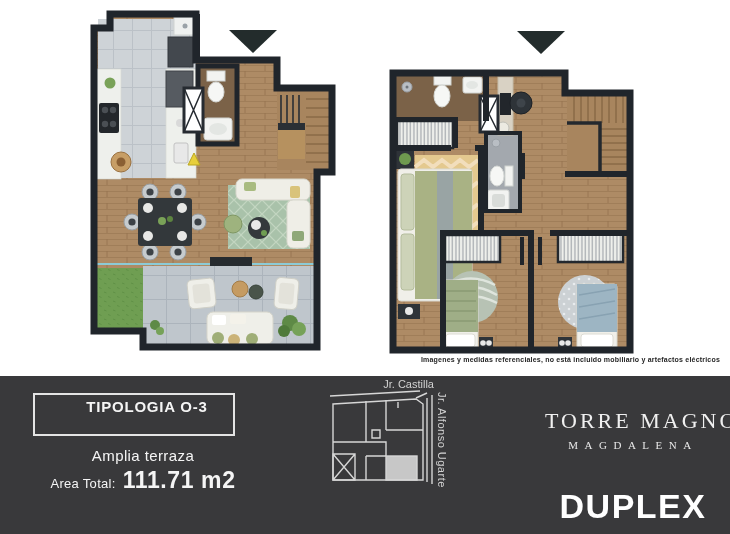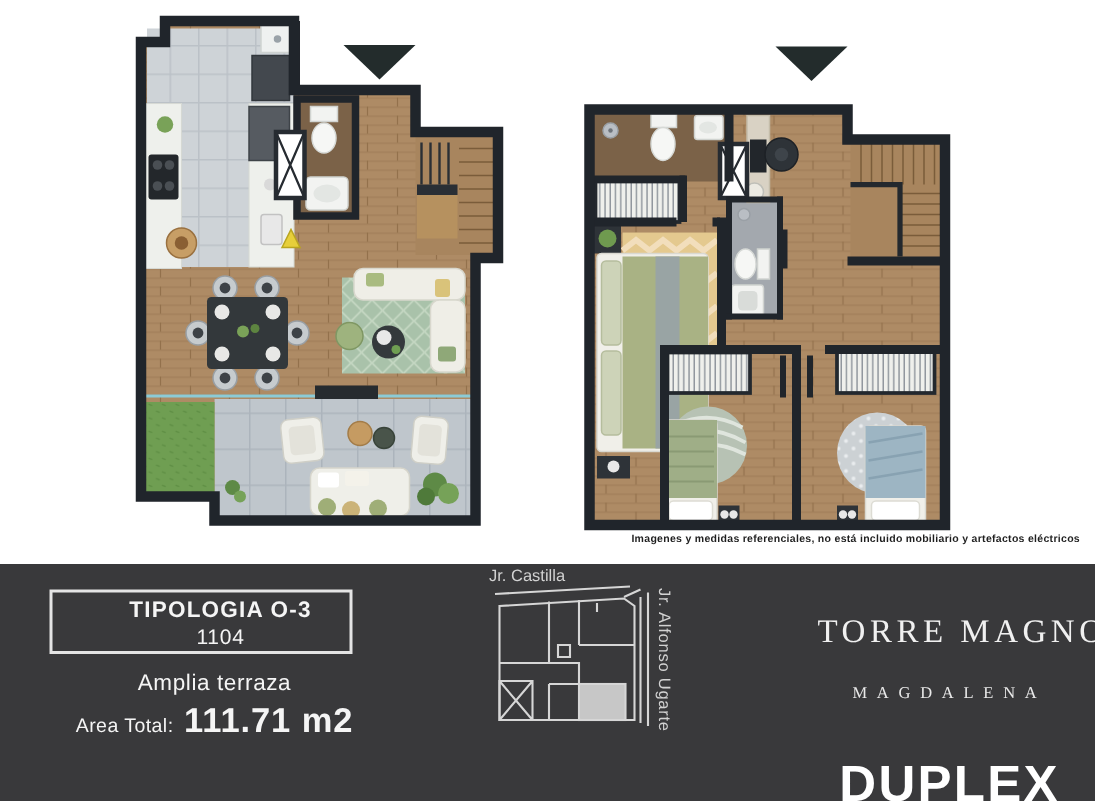--- a/index.html
+++ b/index.html
@@ -20,28 +20,28 @@
            box-sizing:border-box;padding:3px 0 0 26px;text-align:center;}
   .typ-title{font-size:15px;font-weight:700;letter-spacing:0.8px;}
   .typ-num{font-size:14px;margin-top:1px;letter-spacing:0.5px;}
   .details{position:absolute;left:23px;top:71px;width:240px;text-align:center;}
   .feature{font-size:15px;letter-spacing:0.4px;}
   .line{font-size:14px;margin-top:4px;letter-spacing:0.3px;}
   .line.first{margin-top:9px;}
   .total{margin-top:3px;font-size:13px;letter-spacing:0.3px;display:flex;align-items:baseline;justify-content:center;gap:7px;}
   .total .big{font-size:23px;font-weight:700;letter-spacing:0.6px;}
   .sitemap-wrap{position:absolute;left:322px;top:1px;width:150px;height:150px;}
-  .street-top{position:absolute;left:4px;top:1px;width:108px;text-align:left;font-size:11px;color:#d2d2d2;}
+  .street-top{position:absolute;left:4px;top:1px;width:108px;text-align:right;font-size:11px;color:#d2d2d2;}
   .map-svg{position:absolute;left:6px;top:13px;}
   .street-right{position:absolute;left:114px;top:15px;height:110px;writing-mode:vertical-rl;
                 font-size:11px;color:#d2d2d2;letter-spacing:0.5px;}
   .brand{position:absolute;left:545px;top:0;width:176px;text-align:center;}
   .brand-name{margin-top:32px;font-family:"Liberation Serif", serif;font-size:22px;
               letter-spacing:3px;color:#f0f0f0;white-space:nowrap;}
-  .brand-district{margin-top:22px;font-family:"Liberation Serif", serif;font-size:11px;
+  .brand-district{margin-top:5px;font-family:"Liberation Serif", serif;font-size:11px;
                   letter-spacing:6.5px;color:#e9e9e9;white-space:nowrap;text-align:center;}
   .brand-type{margin-top:36px;font-size:34px;font-weight:700;letter-spacing:1.5px;color:#ffffff;}
 </style>
 </head>
 <body>
 
 <div class="canvas">
 
   <div class="marker marker-left"></div>
   <div class="marker marker-right"></div>
@@ -318,21 +318,20 @@
     </g>
     <path d="M2,2 H174 V22 H239 V279 H2 Z" fill="none" stroke="#20252b" stroke-width="7" stroke-linejoin="miter"></path>
   </svg>
 
   <div class="disclaimer">Imagenes y medidas referenciales, no está incluido mobiliario y artefactos eléctricos</div>
 
   <div class="footer">
 
     <div class="typ-box">
       <div class="typ-title">TIPOLOGIA O-3</div>
-      <div class="typ-num">1104</div>
     </div>
 
     <div class="details">
       <div class="feature">Amplia terraza</div>
       <div class="total">
         <span>Area Total:</span>
         <span class="big">111.71 m2</span>
       </div>
     </div>
 

